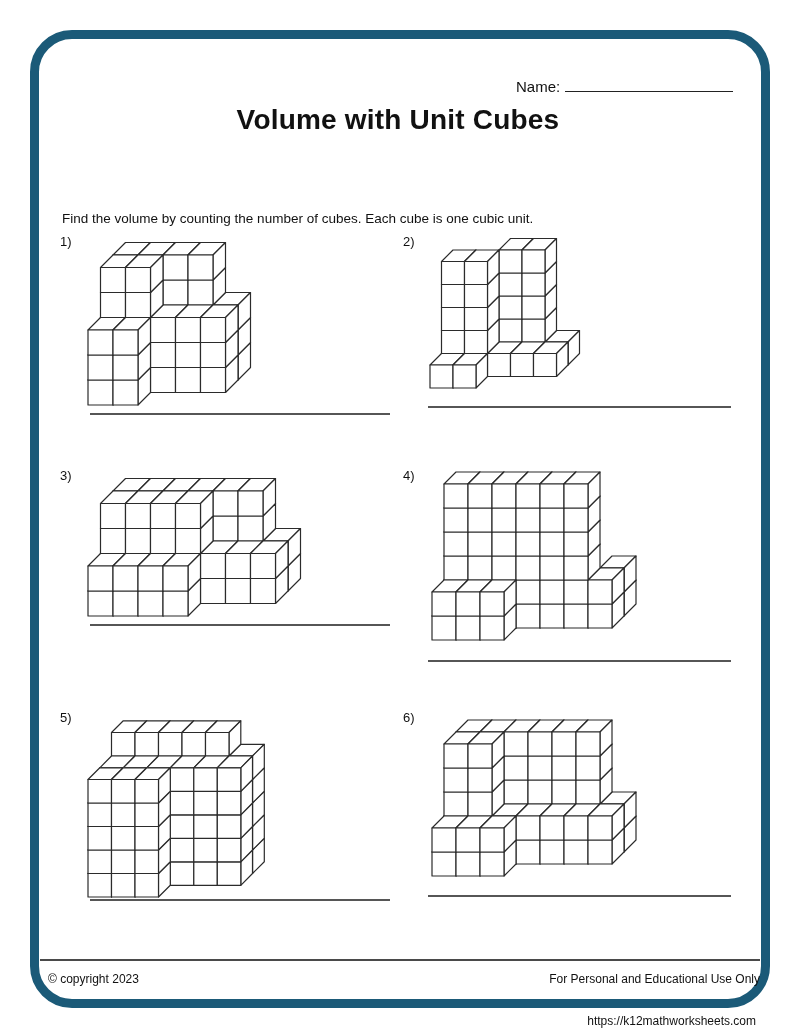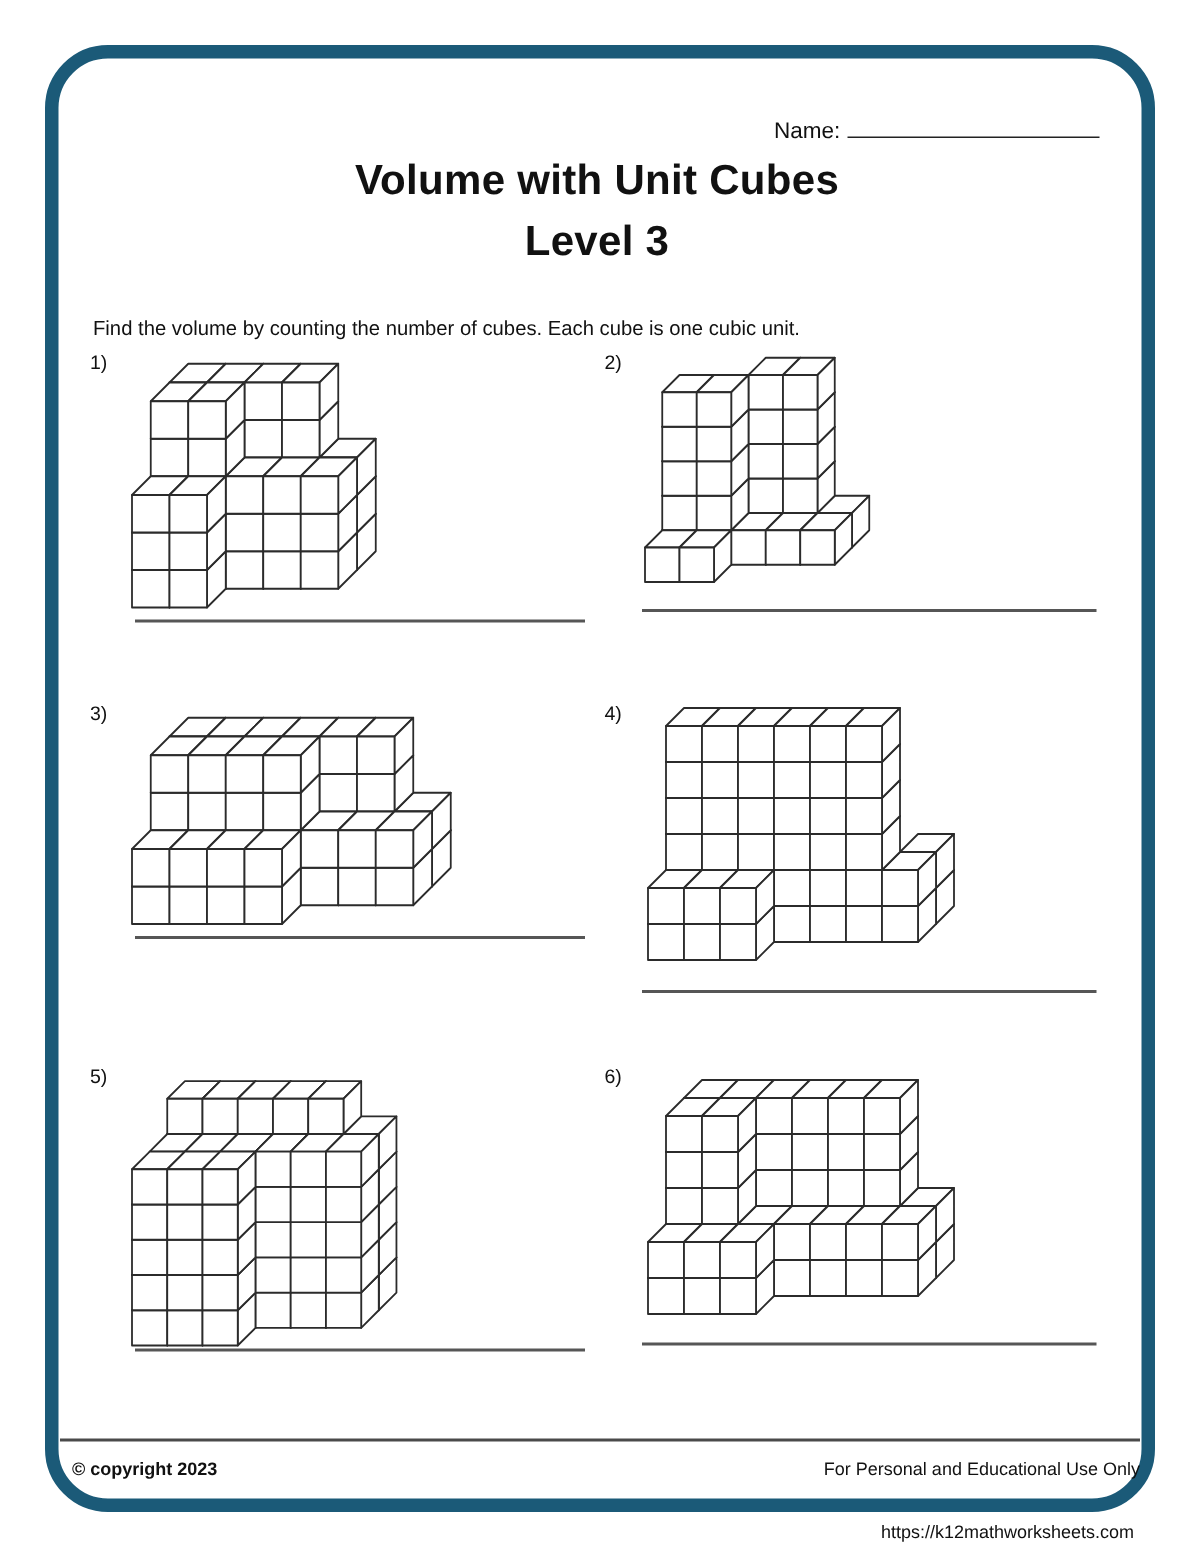--- a/index.html
+++ b/index.html
@@ -24,38 +24,37 @@
   .fig{position:absolute;}
   #p1 .fig{left:26px;top:6px;} #p2 .fig{left:25px;top:2px;}
   #p3 .fig{left:26px;top:8px;} #p4 .fig{left:27px;top:2px;}
   #p5 .fig{left:26px;top:8px;} #p6 .fig{left:27px;top:8px;}
   .ans{position:absolute;border-bottom:2.5px solid #565656;height:0;}
   #p1 .ans{left:30px;top:179px;width:300px;} #p2 .ans{left:25px;top:172px;width:303px;}
   #p3 .ans{left:30px;top:156px;width:300px;} #p4 .ans{left:25px;top:192px;width:303px;}
   #p5 .ans{left:30px;top:189px;width:300px;} #p6 .ans{left:25px;top:185px;width:303px;}
   .footer-line{position:absolute;top:959px;left:40px;width:720px;border-top:2.5px solid #4a4a4a;}
   .footer{position:absolute;top:972px;left:40px;width:720px;font-size:12px;}
-  .footer .left{position:absolute;left:8px;top:0;font-weight:bold;}
+  .footer .left{position:absolute;left:8px;top:0;}
   .footer .center{position:absolute;left:0;width:720px;text-align:right;top:0;}
   .footer .right{position:absolute;right:4px;top:10px;margin-top:32px;}
 </style>
 </head>
 <body>
 
 <div>
 
   <div class="frame"></div>
 
   <div class="name-row">
     <span>Name:</span><span class="name-line"></span>
   </div>
 
   <div class="title">
     <div>Volume with Unit Cubes</div>
-    <div>Level 3</div>
   </div>
 
   <div class="instructions">Find the volume by counting the number of cubes. Each cube is one cubic unit.</div>
 
   <div class="problem" id="p1">
     <span class="pnum">1)</span>
     <svg class="fig" width="167" height="167" viewBox="0 0 167 167">
         <polygon points="27,115 52,115 64.5,102.5 39.5,102.5" fill="#ffffff" stroke="#2b2b2b" stroke-width="1.2" stroke-linejoin="round"></polygon>
         <polygon points="52,140 64.5,127.5 64.5,102.5 52,115" fill="#ffffff" stroke="#2b2b2b" stroke-width="1.2" stroke-linejoin="round"></polygon>
         <polygon points="27,140 52,140 52,115 27,115" fill="#ffffff" stroke="#2b2b2b" stroke-width="1.2" stroke-linejoin="round"></polygon>

